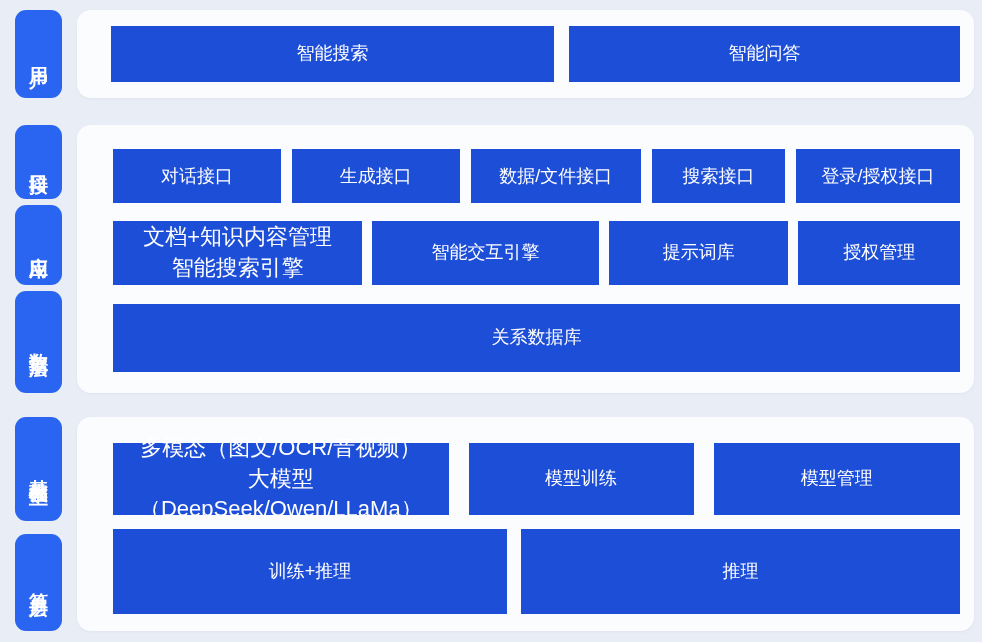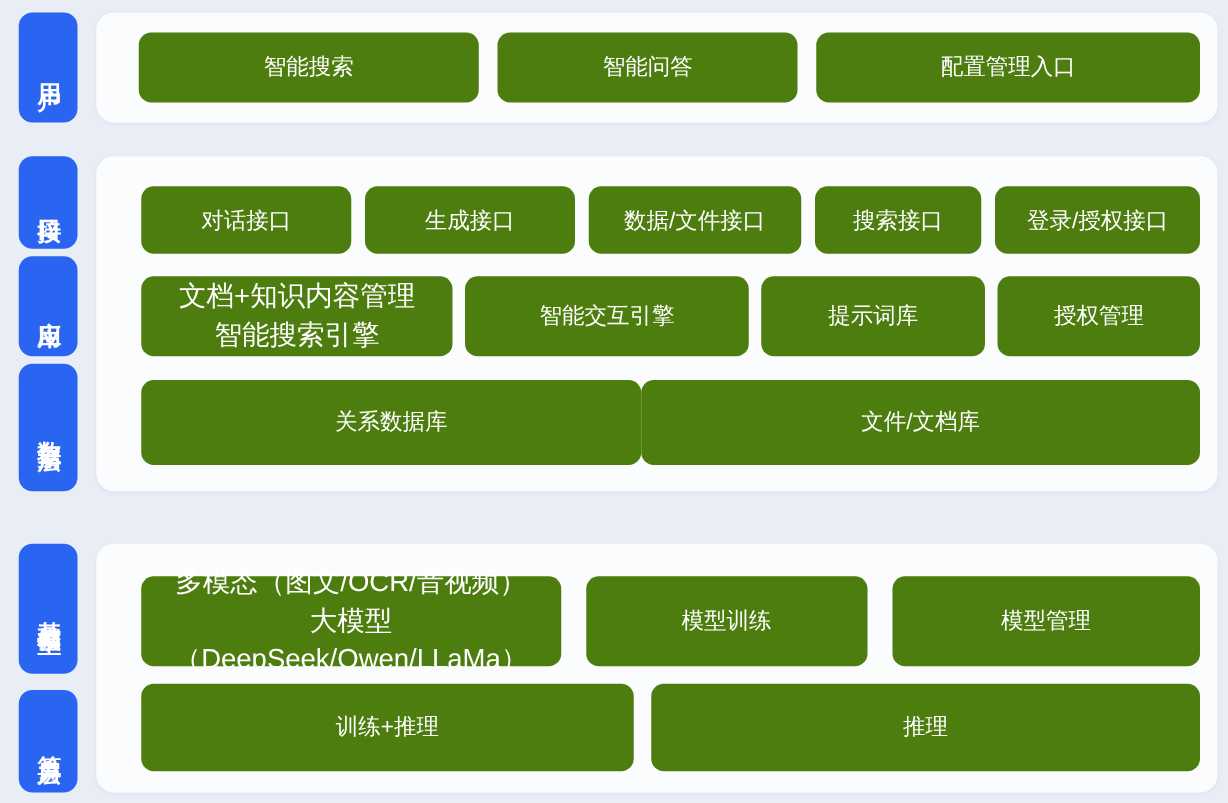--- a/index.html
+++ b/index.html
@@ -9,21 +9,21 @@
     font-family:"Liberation Sans","DejaVu Sans",sans-serif;
   }
   .page{
     box-sizing:border-box;
     width:982px;height:642px;
     padding:10px 8px 8px 15px;
     display:flex;flex-direction:column;
   }
   .group{display:flex;gap:15px}
   .g1{height:88px;margin-bottom:27px}
-  .g2{height:268px;margin-bottom:42px}
+  .g2{height:268px;margin-bottom:24px}
   .g3{height:214px}
   .labels{display:flex;flex-direction:column;width:47px;flex:none}
   .layer-label{
     background:#2a65f1;color:#fff;border-radius:11px;
     display:flex;align-items:center;justify-content:center;
     writing-mode:vertical-rl;text-orientation:upright;
     font-weight:700;font-size:19px;letter-spacing:3px;
   }
   .lab-user{height:100%}
   .lab-interface{height:74px;margin-bottom:6px}
@@ -40,41 +40,40 @@
   .g2 .card{padding:24px 14px 21px 36px}
   .g3 .card{padding:26px 14px 17px 36px}
   .row{display:flex;min-height:0}
   .row-users{height:56px;gap:15px}
   .row-if{height:58px;margin-bottom:18px;gap:11px}
   .row-app{height:68px;margin-bottom:19px;gap:10px}
   .row-data{height:73px;gap:0}
   .row-model{height:72px;margin-bottom:14px;gap:20px}
   .row-compute{flex:1;gap:14px}
   .btn{
-    background:#4d7c0f;border-radius:10px;color:#fff;
+    background:#1d4ed8;border-radius:0;color:#fff;
     display:flex;align-items:center;justify-content:center;
     text-align:center;font-size:18px;line-height:1.4;
     white-space:pre-line;min-width:0;
   }
   .btn.small{font-size:22px}
 </style>
 </head>
 <body>
 
 <div class="page">
 
   <div class="group g1">
     <div class="labels">
       <div class="layer-label lab-user">用户</div>
     </div>
     <div class="card">
       <div class="row row-users">
         <div class="btn" style="flex:275">智能搜索</div>
         <div class="btn" style="flex:243">智能问答</div>
-        <div class="btn" style="flex:310">配置管理入口</div>
       </div>
     </div>
   </div>
 
   <div class="group g2">
     <div class="labels">
       <div class="layer-label lab-interface">接口</div>
       <div class="layer-label lab-application">应用</div>
       <div class="layer-label lab-data">数据层</div>
     </div>
@@ -88,21 +87,20 @@
       </div>
       <div class="row row-app">
         <div class="btn small" style="flex:250">文档+知识内容管理
 智能搜索引擎</div>
         <div class="btn" style="flex:227">智能交互引擎</div>
         <div class="btn" style="flex:180">提示词库</div>
         <div class="btn" style="flex:162">授权管理</div>
       </div>
       <div class="row row-data">
         <div class="btn" style="flex:256">关系数据库</div>
-        <div class="btn" style="flex:286">文件/文档库</div>
       </div>
     </div>
   </div>
 
   <div class="group g3">
     <div class="labels">
       <div class="layer-label lab-foundation">基础模型</div>
       <div class="layer-label lab-compute">算力层</div>
     </div>
     <div class="card">

